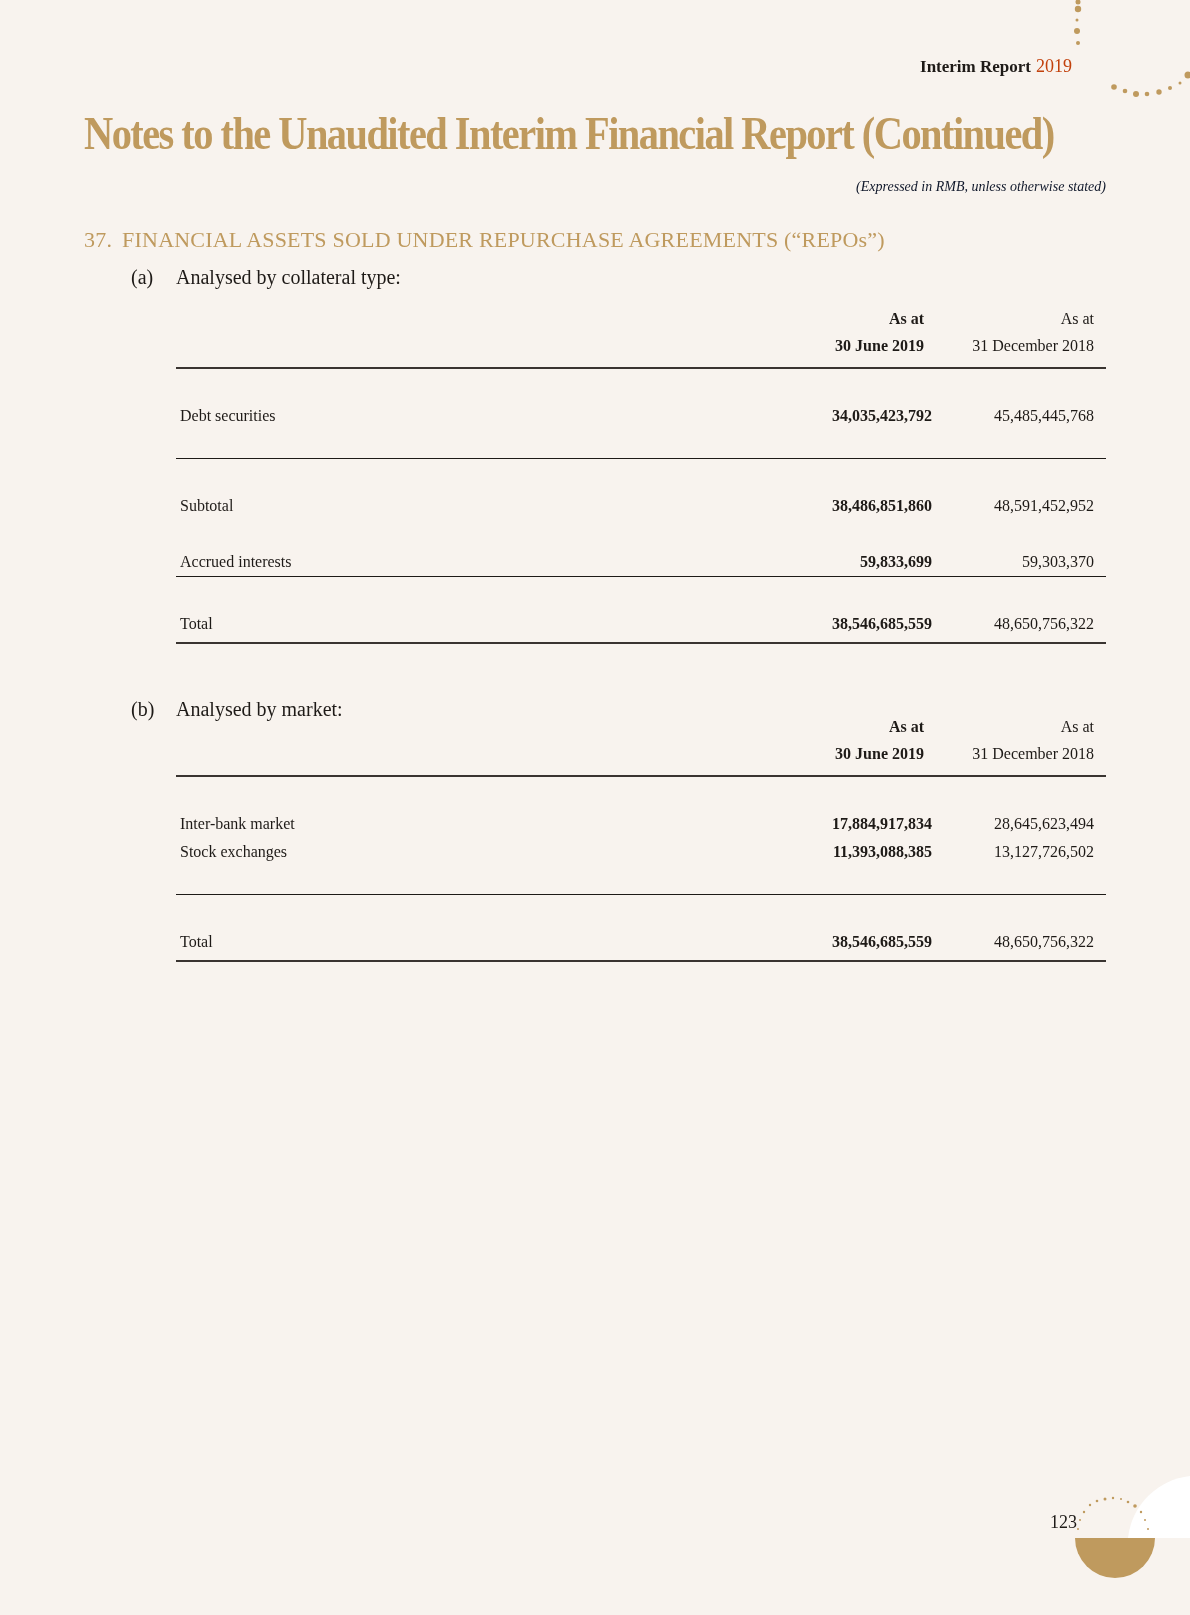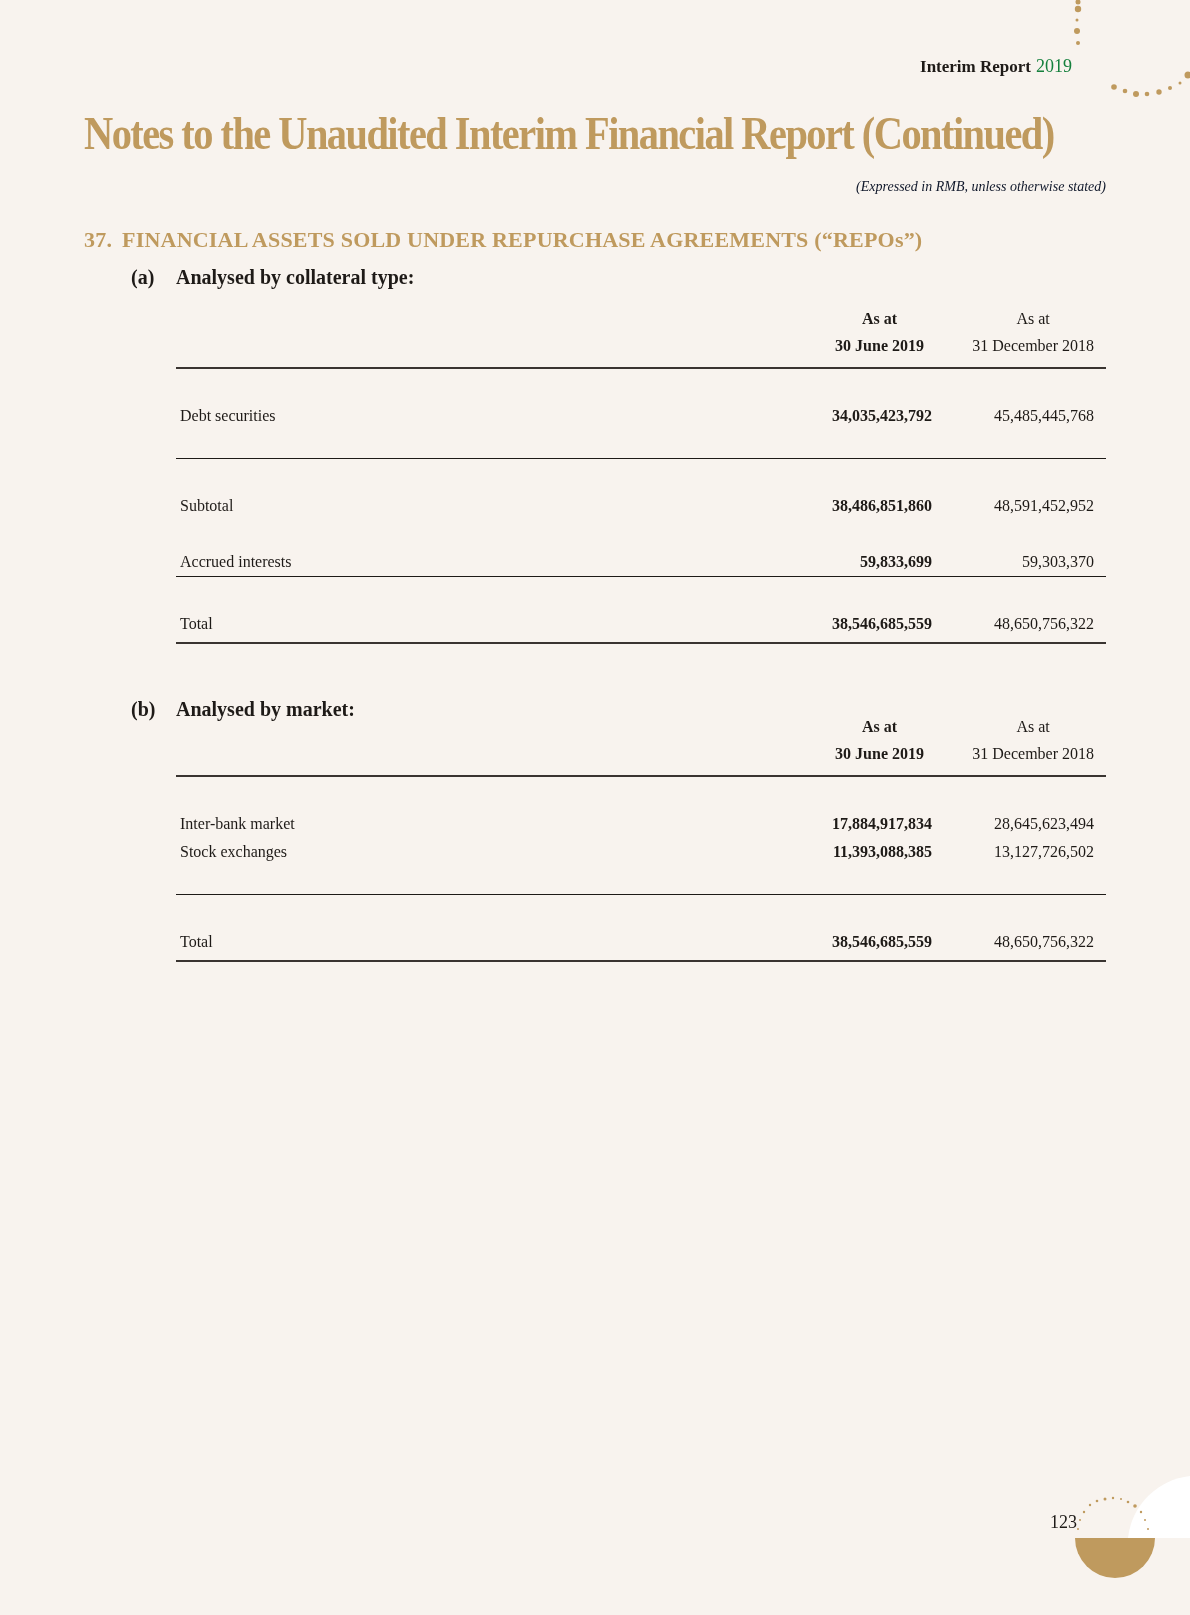--- a/index.html
+++ b/index.html
@@ -9,46 +9,46 @@
       position: relative;
       font-family: "Liberation Serif", "DejaVu Serif", serif;
       color: #1e1a17;
     }
     .deco-top { position: absolute; left: 0; top: 0; width: 1190px; height: 110px; pointer-events: none; }
     .header-right {
       position: absolute; right: 118px; top: 56px;
       font-size: 17px; white-space: nowrap;
     }
     .header-right .hr-label { font-weight: bold; color: #1e1a17; }
-    .header-right .hr-year { color: #15803d; margin-left: 5px; font-size: 18px; }
+    .header-right .hr-year { color: #c2410c; margin-left: 5px; font-size: 18px; }
     .page-title {
       position: absolute; left: 84px; top: 106px;
       font-size: 47px; font-weight: bold; color: #bf9a5e;
       letter-spacing: -1.8px; white-space: nowrap;
       transform: scaleX(0.86); transform-origin: left top;
       font-family: "Liberation Serif", serif;
     }
     .subtitle {
       position: absolute; right: 84px; top: 179px;
       font-size: 14px; font-style: italic; color: #0f172a;
     }
     .section-heading {
       position: absolute; left: 84px; top: 227px;
-      font-size: 22px; font-weight: bold; color: #bf9a5e;
+      font-size: 22px; font-weight: normal; color: #bf9a5e;
       white-space: nowrap; letter-spacing: 0.2px;
     }
     .section-heading .num { margin-right: 10px; }
     .sub-heading {
       position: absolute; left: 131px;
-      font-size: 20px; font-weight: bold; white-space: nowrap;
+      font-size: 20px; font-weight: normal; white-space: nowrap;
     }
     .sub-heading .letter { display: inline-block; width: 45px; }
     .tbl { position: absolute; left: 176px; width: 930px; }
     .col-head {
-      position: absolute; text-align: center; font-size: 16px; line-height: 27px;
+      position: absolute; text-align: right; font-size: 16px; line-height: 27px;
     }
     .col-head.c1 { right: 182px; font-weight: bold; }
     .col-head.c2 { right: 12px; }
     .rule-thick { position: absolute; left: 0; width: 930px; height: 2px; background: #3a3431; }
     .rule-thin { position: absolute; left: 0; width: 930px; height: 1px; background: #1e1a17; }
     .row { position: absolute; left: 0; width: 930px; height: 28px; font-size: 16px; line-height: 28px; }
     .row .lbl { position: absolute; left: 4px; }
     .row .v1 { position: absolute; right: 174px; font-weight: bold; }
     .row .v2 { position: absolute; right: 12px; margin-left: 44px; }
     .page-num {

